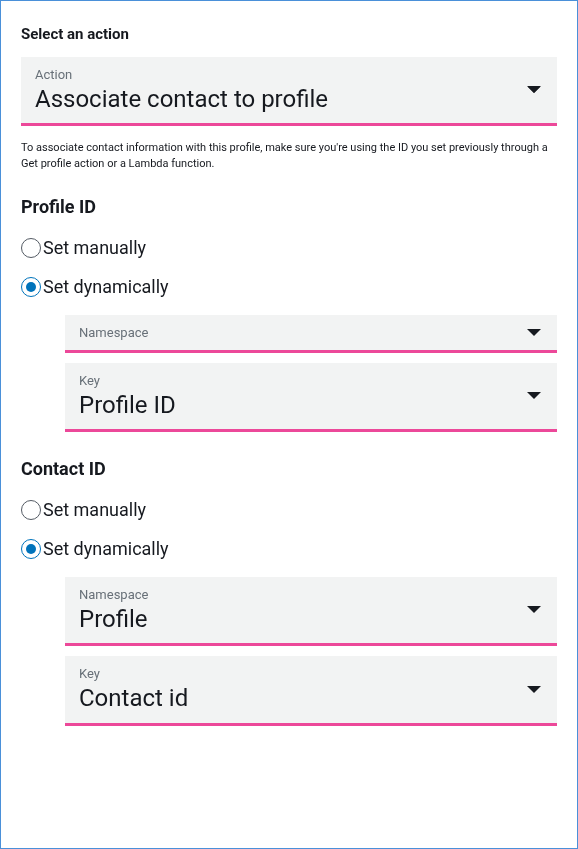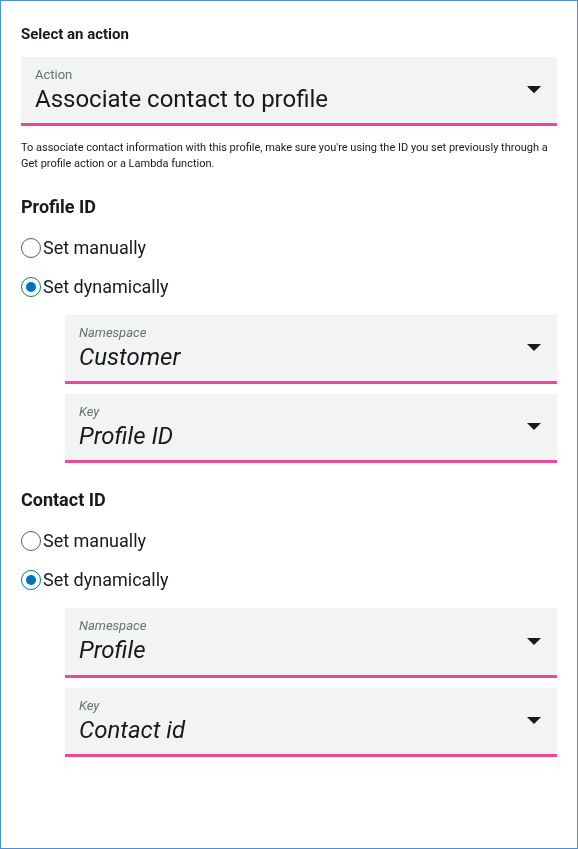--- a/index.html
+++ b/index.html
@@ -90,21 +90,20 @@
       font-size: 18px;
       color: #16191f;
     }
     .nested {
       margin-left: 44px;
       margin-top: 4px;
       margin-bottom: 26px;
     }
     .nested .dropdown {
       margin-bottom: 10px;
-      font-style: italic;
     }
     .nested .dropdown:last-child {
       margin-bottom: 0;
     }
   </style>
 </head>
 <body>
 
 <div class="section-title">Select an action</div>
 
@@ -131,21 +130,20 @@
 <div class="radio-option">
   <div class="radio-circle selected">
     <div class="radio-dot"></div>
   </div>
   <div class="radio-label">Set dynamically</div>
 </div>
 
 <div class="nested">
   <div class="dropdown">
     <div class="dropdown-label">Namespace</div>
-    <div class="dropdown-value">Customer</div>
     <div class="dropdown-caret">
       <svg width="14" height="8" viewBox="0 0 14 8">
           <polygon points="0,0 14,0 7,7" fill="#16191f"></polygon>
         </svg>
     </div>
   </div>
   <div class="dropdown">
     <div class="dropdown-label">Key</div>
     <div class="dropdown-value">Profile ID</div>
     <div class="dropdown-caret">

